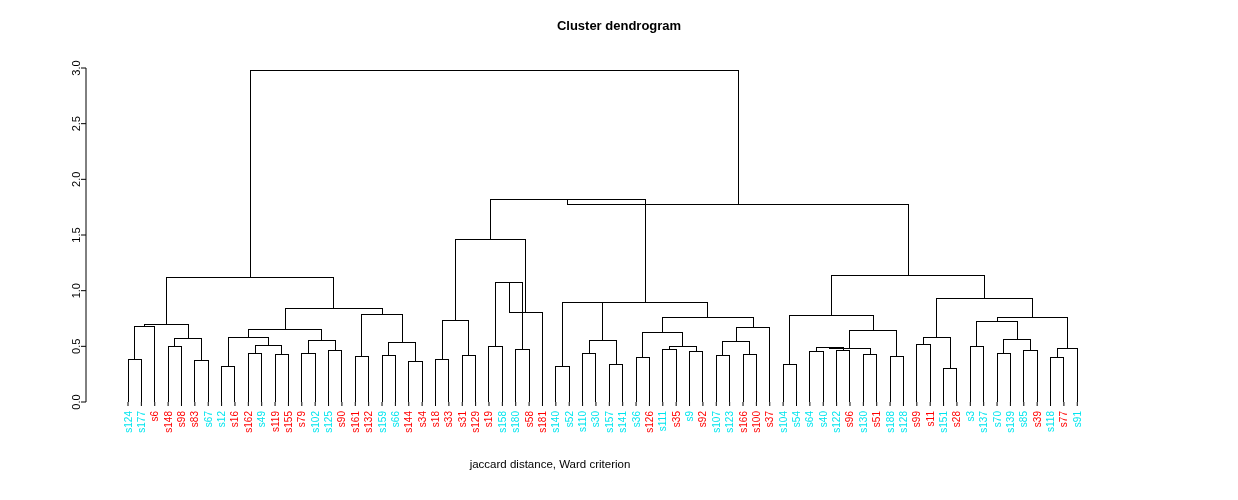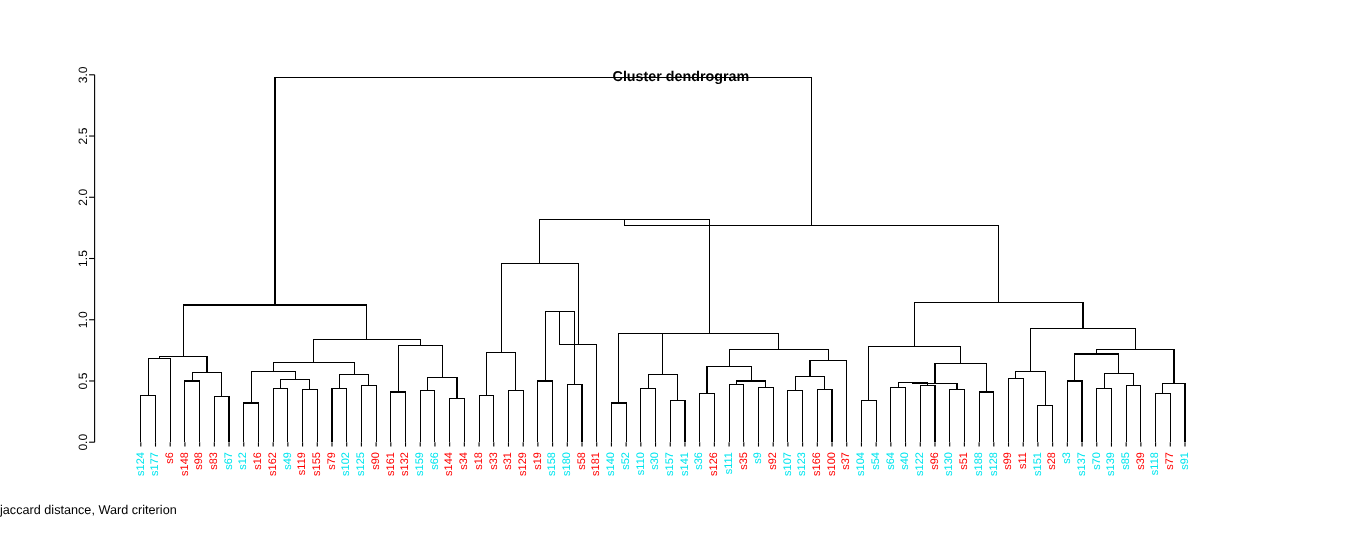--- a/index.html
+++ b/index.html
@@ -1,20 +1,20 @@
 <!DOCTYPE html>
 <html><head>
 <meta charset="utf-8">
 <style>
   html,body{margin:0;padding:0;background:#ffffff;}
   body{width:1238px;height:500px;overflow:hidden;font-family:"Liberation Sans",sans-serif;}
   #root{position:relative;width:1238px;height:500px;background:#fff;}
   .plot-title{position:absolute;left:0;top:18px;width:1238px;text-align:center;
-    font-size:13px;font-weight:bold;color:#000;letter-spacing:0px;margin-top:44px;}
-  .xlabel{position:absolute;left:0;top:458px;width:1100px;text-align:left;
+    font-size:13px;font-weight:bold;color:#000;letter-spacing:0px;}
+  .xlabel{position:absolute;left:0;top:458px;width:1100px;text-align:center;
     font-size:11.5px;color:#000;}
   svg{position:absolute;left:0;top:0;}
   .axis-line{stroke:#000;stroke-width:1;fill:none;}
   .tree-line{stroke:#000;stroke-width:1;fill:none;shape-rendering:crispEdges;}
   .tick-label{font-size:11px;fill:#000;font-family:"Liberation Sans",sans-serif;}
   .leaf-label{font-size:10px;font-family:"Liberation Sans",sans-serif;}
 </style>
 </head>
 <body>
 

